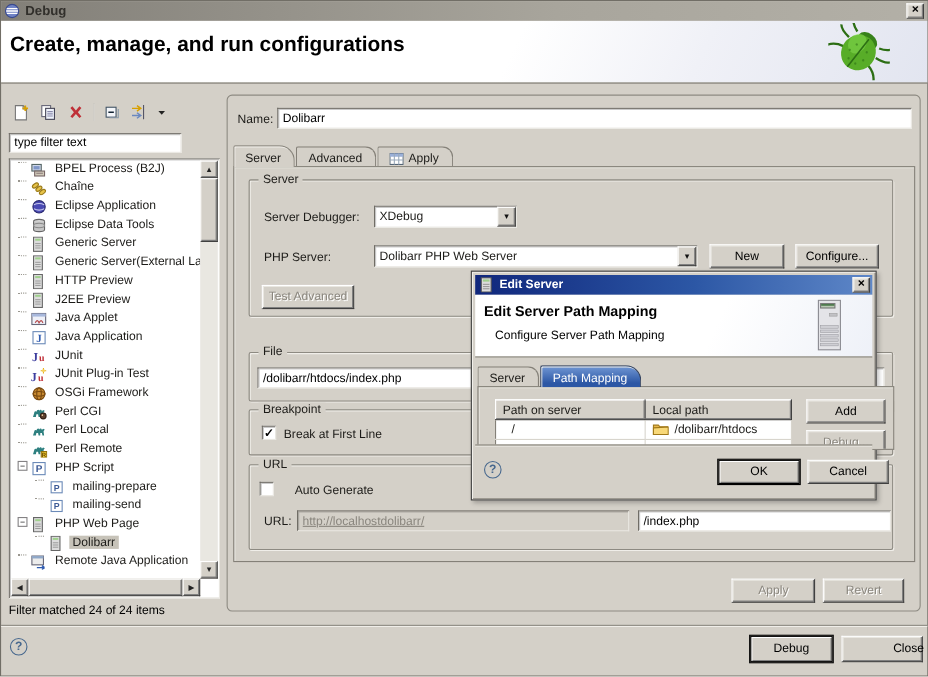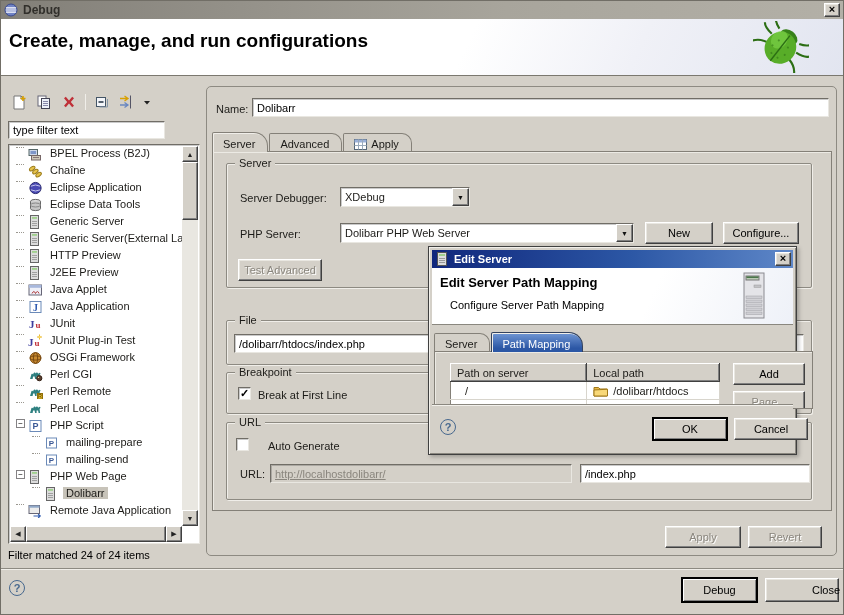--- a/index.html
+++ b/index.html
@@ -412,36 +412,36 @@
           </span>
           <span class="tlabel">Perl CGI</span>
         </div>
         <div class="tree-row">
           <span class="indent" style="width:6px"></span>
           <span class="stub"></span>
           <span style="width:3px;flex:none"></span>
           <span class="ticn">
             <svg width="15" height="14" viewBox="0 0 14 14">
               <path d="M1.5 11 L2.6 7.4 C2.6 5.8 4.1 5.4 4.6 6.4 C5.1 4.4 6.7 4 7.2 5.5 C7.7 4 9.6 4.5 9.6 6 L10.6 4.8 L12.2 5.4 L11.1 7 L11.6 11 L10.1 11 L9.6 8.6 L8.1 8.6 L8.1 11 L6.6 11 L6.1 8.6 L4.6 8.6 L4.1 11 Z" fill="#2e8080"></path>
+            </svg>
+          </span>
+          <span class="tlabel">Perl Local</span>
+        </div>
+        <div class="tree-row">
+          <span class="indent" style="width:6px"></span>
+          <span class="stub"></span>
+          <span style="width:3px;flex:none"></span>
+          <span class="ticn">
+            <svg width="15" height="14" viewBox="0 0 14 14">
+              <path d="M1.5 11 L2.6 7.4 C2.6 5.8 4.1 5.4 4.6 6.4 C5.1 4.4 6.7 4 7.2 5.5 C7.7 4 9.6 4.5 9.6 6 L10.6 4.8 L12.2 5.4 L11.1 7 L11.6 11 L10.1 11 L9.6 8.6 L8.1 8.6 L8.1 11 L6.6 11 L6.1 8.6 L4.6 8.6 L4.1 11 Z" fill="#2e8080"></path>
               <rect x="9" y="8.5" width="5" height="5.5" fill="#f2cc30" stroke="#90700a"></rect>
               <text x="11.5" y="13" font-size="5.5" font-weight="bold" fill="#6a4a00" text-anchor="middle" font-family="Liberation Sans,sans-serif">R</text>
             </svg>
           </span>
           <span class="tlabel">Perl Remote</span>
-        </div>
-        <div class="tree-row">
-          <span class="indent" style="width:6px"></span>
-          <span class="stub"></span>
-          <span style="width:3px;flex:none"></span>
-          <span class="ticn">
-            <svg width="15" height="14" viewBox="0 0 14 14">
-              <path d="M1.5 11 L2.6 7.4 C2.6 5.8 4.1 5.4 4.6 6.4 C5.1 4.4 6.7 4 7.2 5.5 C7.7 4 9.6 4.5 9.6 6 L10.6 4.8 L12.2 5.4 L11.1 7 L11.6 11 L10.1 11 L9.6 8.6 L8.1 8.6 L8.1 11 L6.6 11 L6.1 8.6 L4.6 8.6 L4.1 11 Z" fill="#2e8080"></path>
-            </svg>
-          </span>
-          <span class="tlabel">Perl Local</span>
         </div>
         <div class="tree-row">
           <span class="indent" style="width:6px"></span>
           <span class="expander">−</span>
           <span class="ticn">
             <svg width="15" height="14" viewBox="0 0 14 14">
               <rect x="1.5" y="1.5" width="11" height="11" fill="#fff" stroke="#6b8ab8"></rect>
               <text x="7" y="10.4" font-size="9" font-weight="bold" fill="#3c5a96" text-anchor="middle" font-family="Liberation Sans,sans-serif">P</text>
             </svg>
           </span>
@@ -655,21 +655,21 @@
                   </svg>
                 </span><span>/dolibarr/htdocs</span></td>
             </tr>
             <tr>
               <td style="height:14px"></td>
               <td></td>
             </tr>
           </tbody>
       </table>
       <div class="btn" style="left:298px; top:11px; width:72px; height:22px;">Add</div>
-      <div class="btn disabled" style="left:298px; top:39px; width:72px; height:22px;">Page...</div>
+      <div class="btn disabled" style="left:298px; top:39px; width:72px; height:22px;">Debug...</div>
     </div>
     <div class="dlg-btnbar">
       <div class="helpicon" style="left:8px; top:14px;">?</div>
       <div class="btn default" style="left:221px; top:13px; width:74px; height:22px;">OK</div>
       <div class="btn" style="left:302px; top:13px; width:74px; height:22px;">Cancel</div>
     </div>
   </div>
 
 </div>
 

